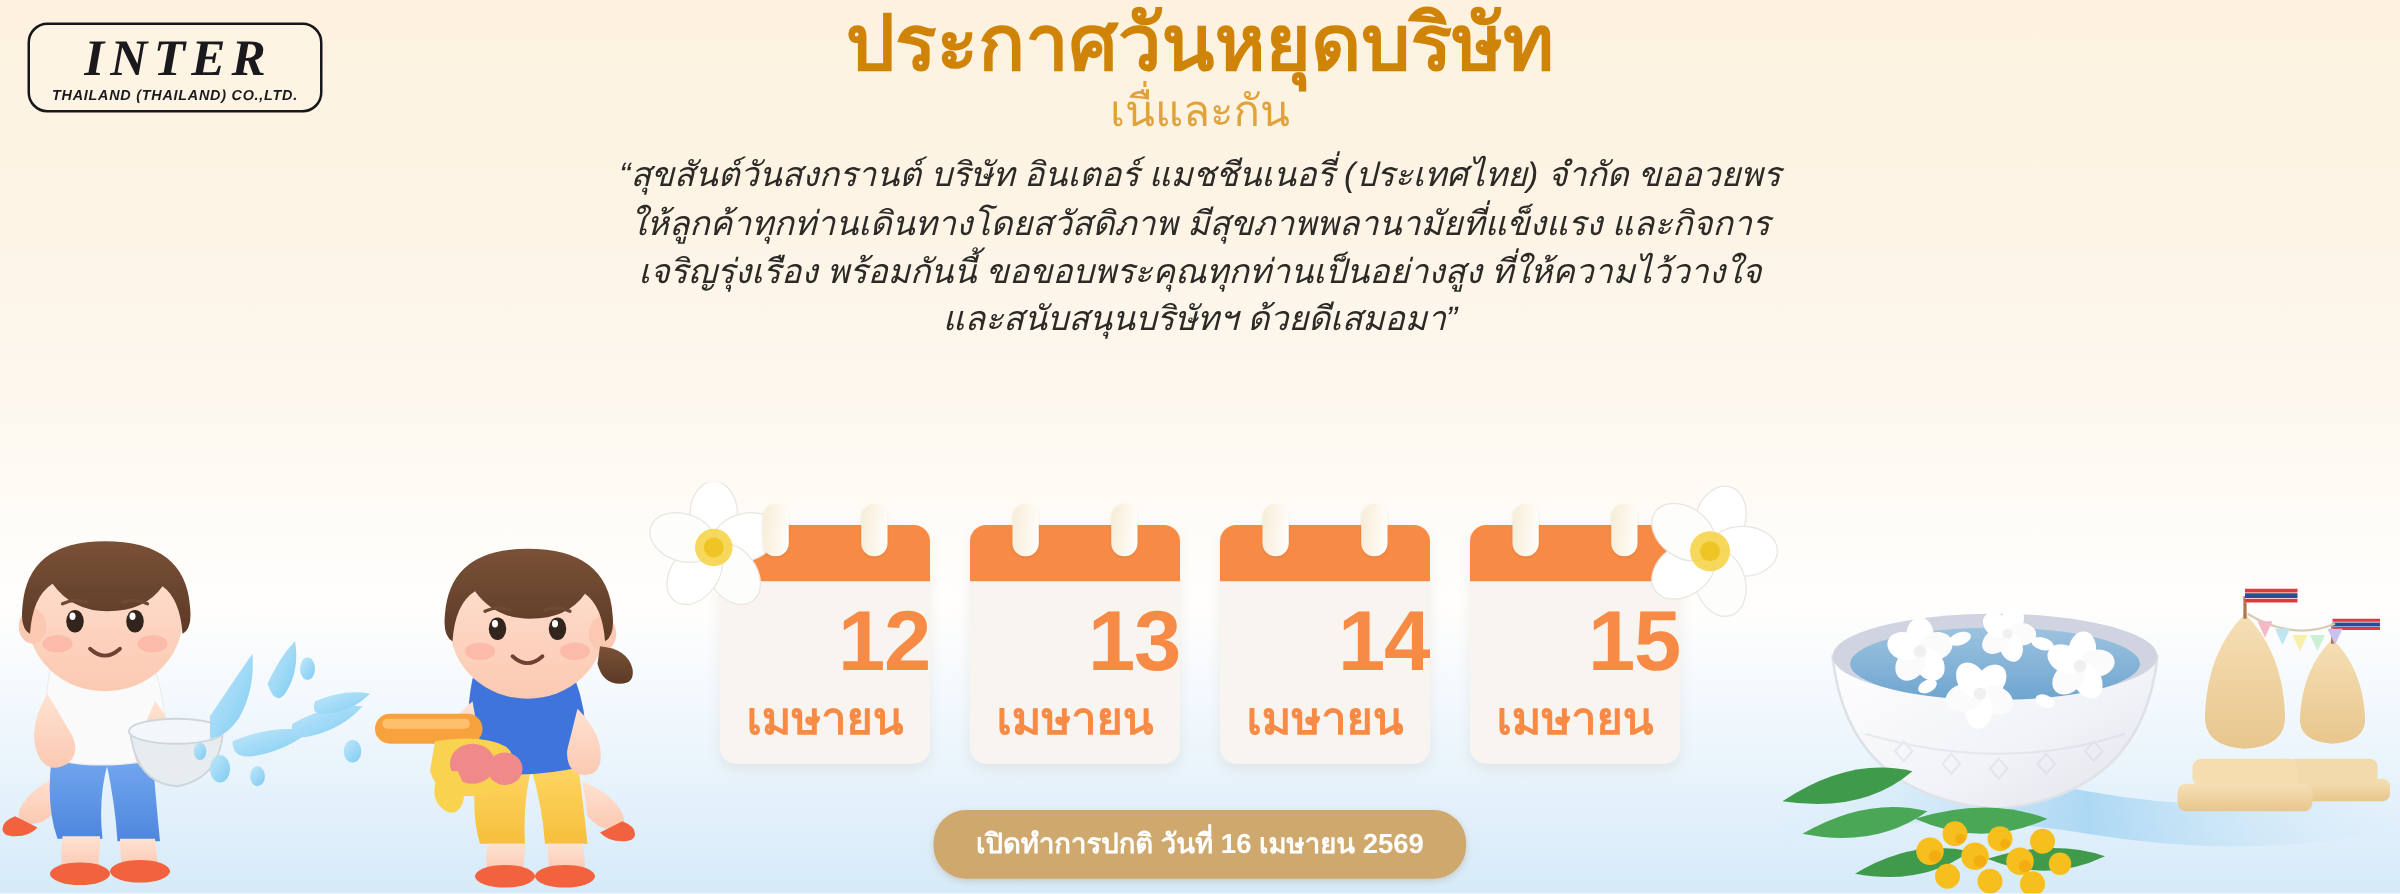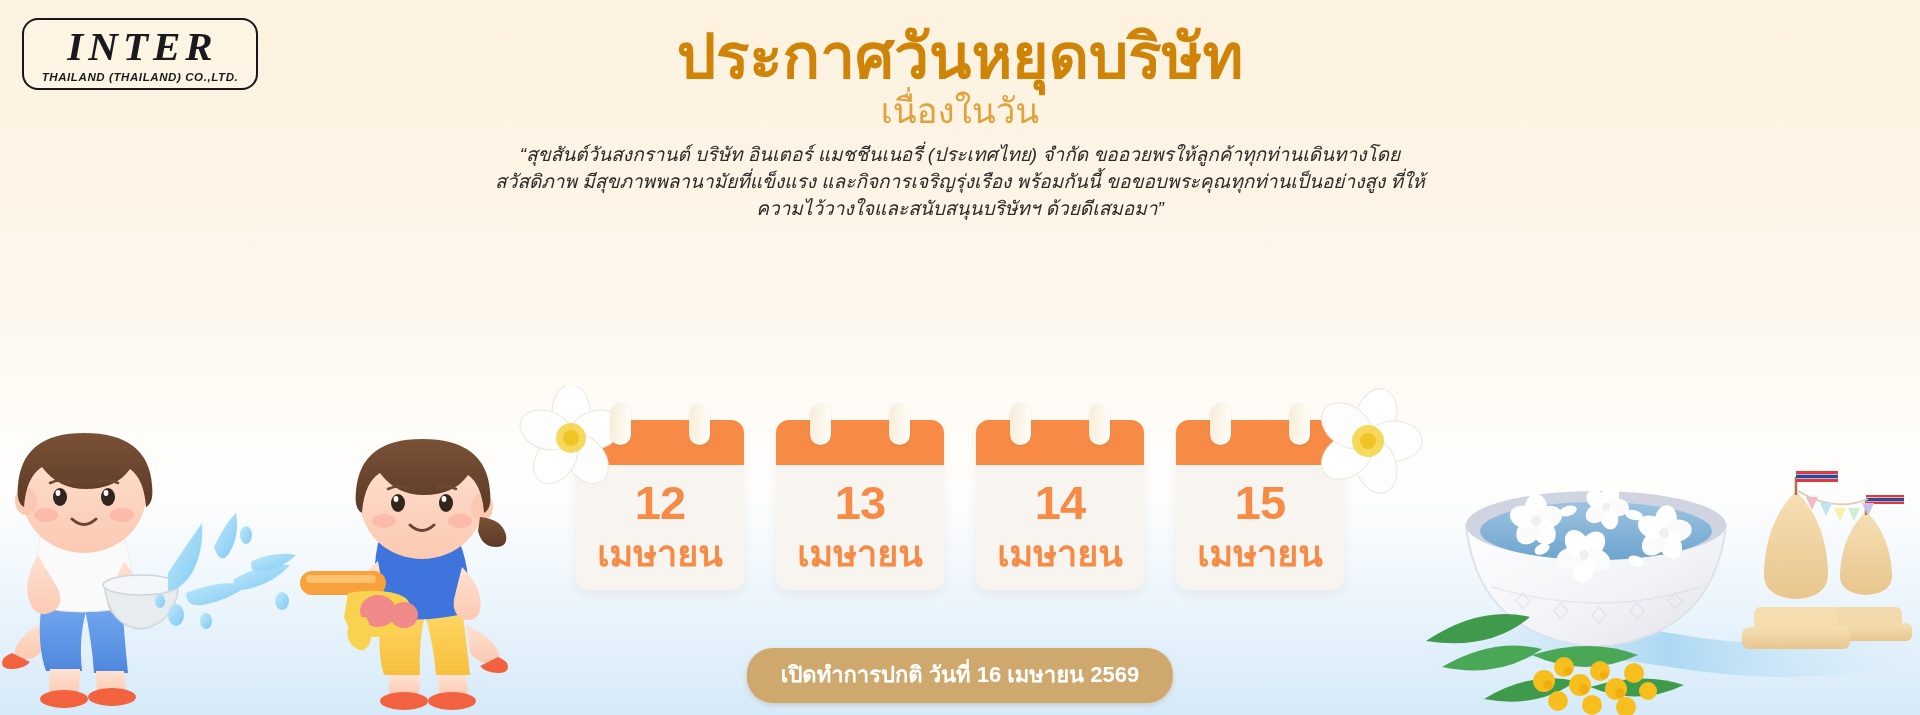--- a/index.html
+++ b/index.html
@@ -43,37 +43,37 @@
     font-size:11.5px; letter-spacing:.6px; color:#1a191d;
     margin-top:4px; white-space:nowrap;
   }
 
   
   .center-col {
     position:absolute; left:0; top:0; width:1920px;
     display:flex; flex-direction:column; align-items:center;
   }
   #title {
-    margin-top:21px;
+    margin-top:0;
     font-size:62px; font-weight:bold; color:#cf8408;
     line-height:1.15; letter-spacing:0px;
   }
   #subtitle {
     margin-top:-2px;
     font-size:35px; color:#e2a23b; font-weight:normal; line-height:1.2;
   }
   #festival {
     margin-top:4px;
     font-size:49px; font-style:italic; font-weight:bold; color:#cf8408;
     line-height:1.2;
   }
   #quote {
     margin-top:10px;
     width:940px; text-align:center;
-    font-size:19px; font-style:italic; color:#2c2a27;
+    font-size:27px; font-style:italic; color:#2c2a27;
     line-height:1.42;
   }
 
   
   #calendar-row {
     position:absolute; left:0; top:420px; width:1920px;
     display:flex; justify-content:center; gap:32px;
   }
   .cal-card { position:relative; width:168px; }
   .cal-rings {
@@ -86,22 +86,22 @@
     box-shadow:0 1px 2px rgba(120,90,50,.18);
   }
   .cal-body {
     position:relative;
     border-radius:13px; overflow:hidden;
     background:#f8f5f1;
     box-shadow:0 4px 10px rgba(140,110,70,.10);
   }
   .cal-head { height:45px; background:#f78b46; }
   .cal-num {
-    text-align:center; color:#f78b46; font-weight:bold;
-    font-size:47px; line-height:1; padding-top:14px; letter-spacing:-1px;
+    text-align:right; color:#f78b46; font-weight:bold;
+    font-size:68px; line-height:1; padding-top:14px; letter-spacing:-1px;
   }
   .cal-month {
     text-align:center; color:#f78b46; font-weight:bold;
     font-size:36px; line-height:1; padding-top:10px; padding-bottom:18px;
   }
 
   
   #reopen {
     position:absolute; left:50%; transform:translateX(-50%); top:648px;
     background:#cfa86e;
@@ -127,21 +127,21 @@
 
   <div class="water-haze"></div>
 
   <div id="logo">
     <div class="logo-word">INTER</div>
     <div class="logo-sub">THAILAND (THAILAND) CO.,LTD.</div>
   </div>
 
   <div class="center-col">
     <div id="title">ประกาศวันหยุดบริษัท</div>
-    <div id="subtitle">เนื่องในวัน</div>
+    <div id="subtitle">เนื่และกัน</div>
     <div id="quote">“สุขสันต์วันสงกรานต์ บริษัท อินเตอร์ แมชชีนเนอรี่ (ประเทศไทย) จำกัด ขออวยพรให้ลูกค้าทุกท่านเดินทางโดยสวัสดิภาพ มีสุขภาพพลานามัยที่แข็งแรง และกิจการเจริญรุ่งเรือง พร้อมกันนี้ ขอขอบพระคุณทุกท่านเป็นอย่างสูง ที่ให้ความไว้วางใจและสนับสนุนบริษัทฯ ด้วยดีเสมอมา”</div>
   </div>
 
   <div id="calendar-row">
 
     <div class="cal-card">
       <div class="cal-rings">
         <div class="cal-ring"></div>
         <div class="cal-ring"></div>
       </div>

